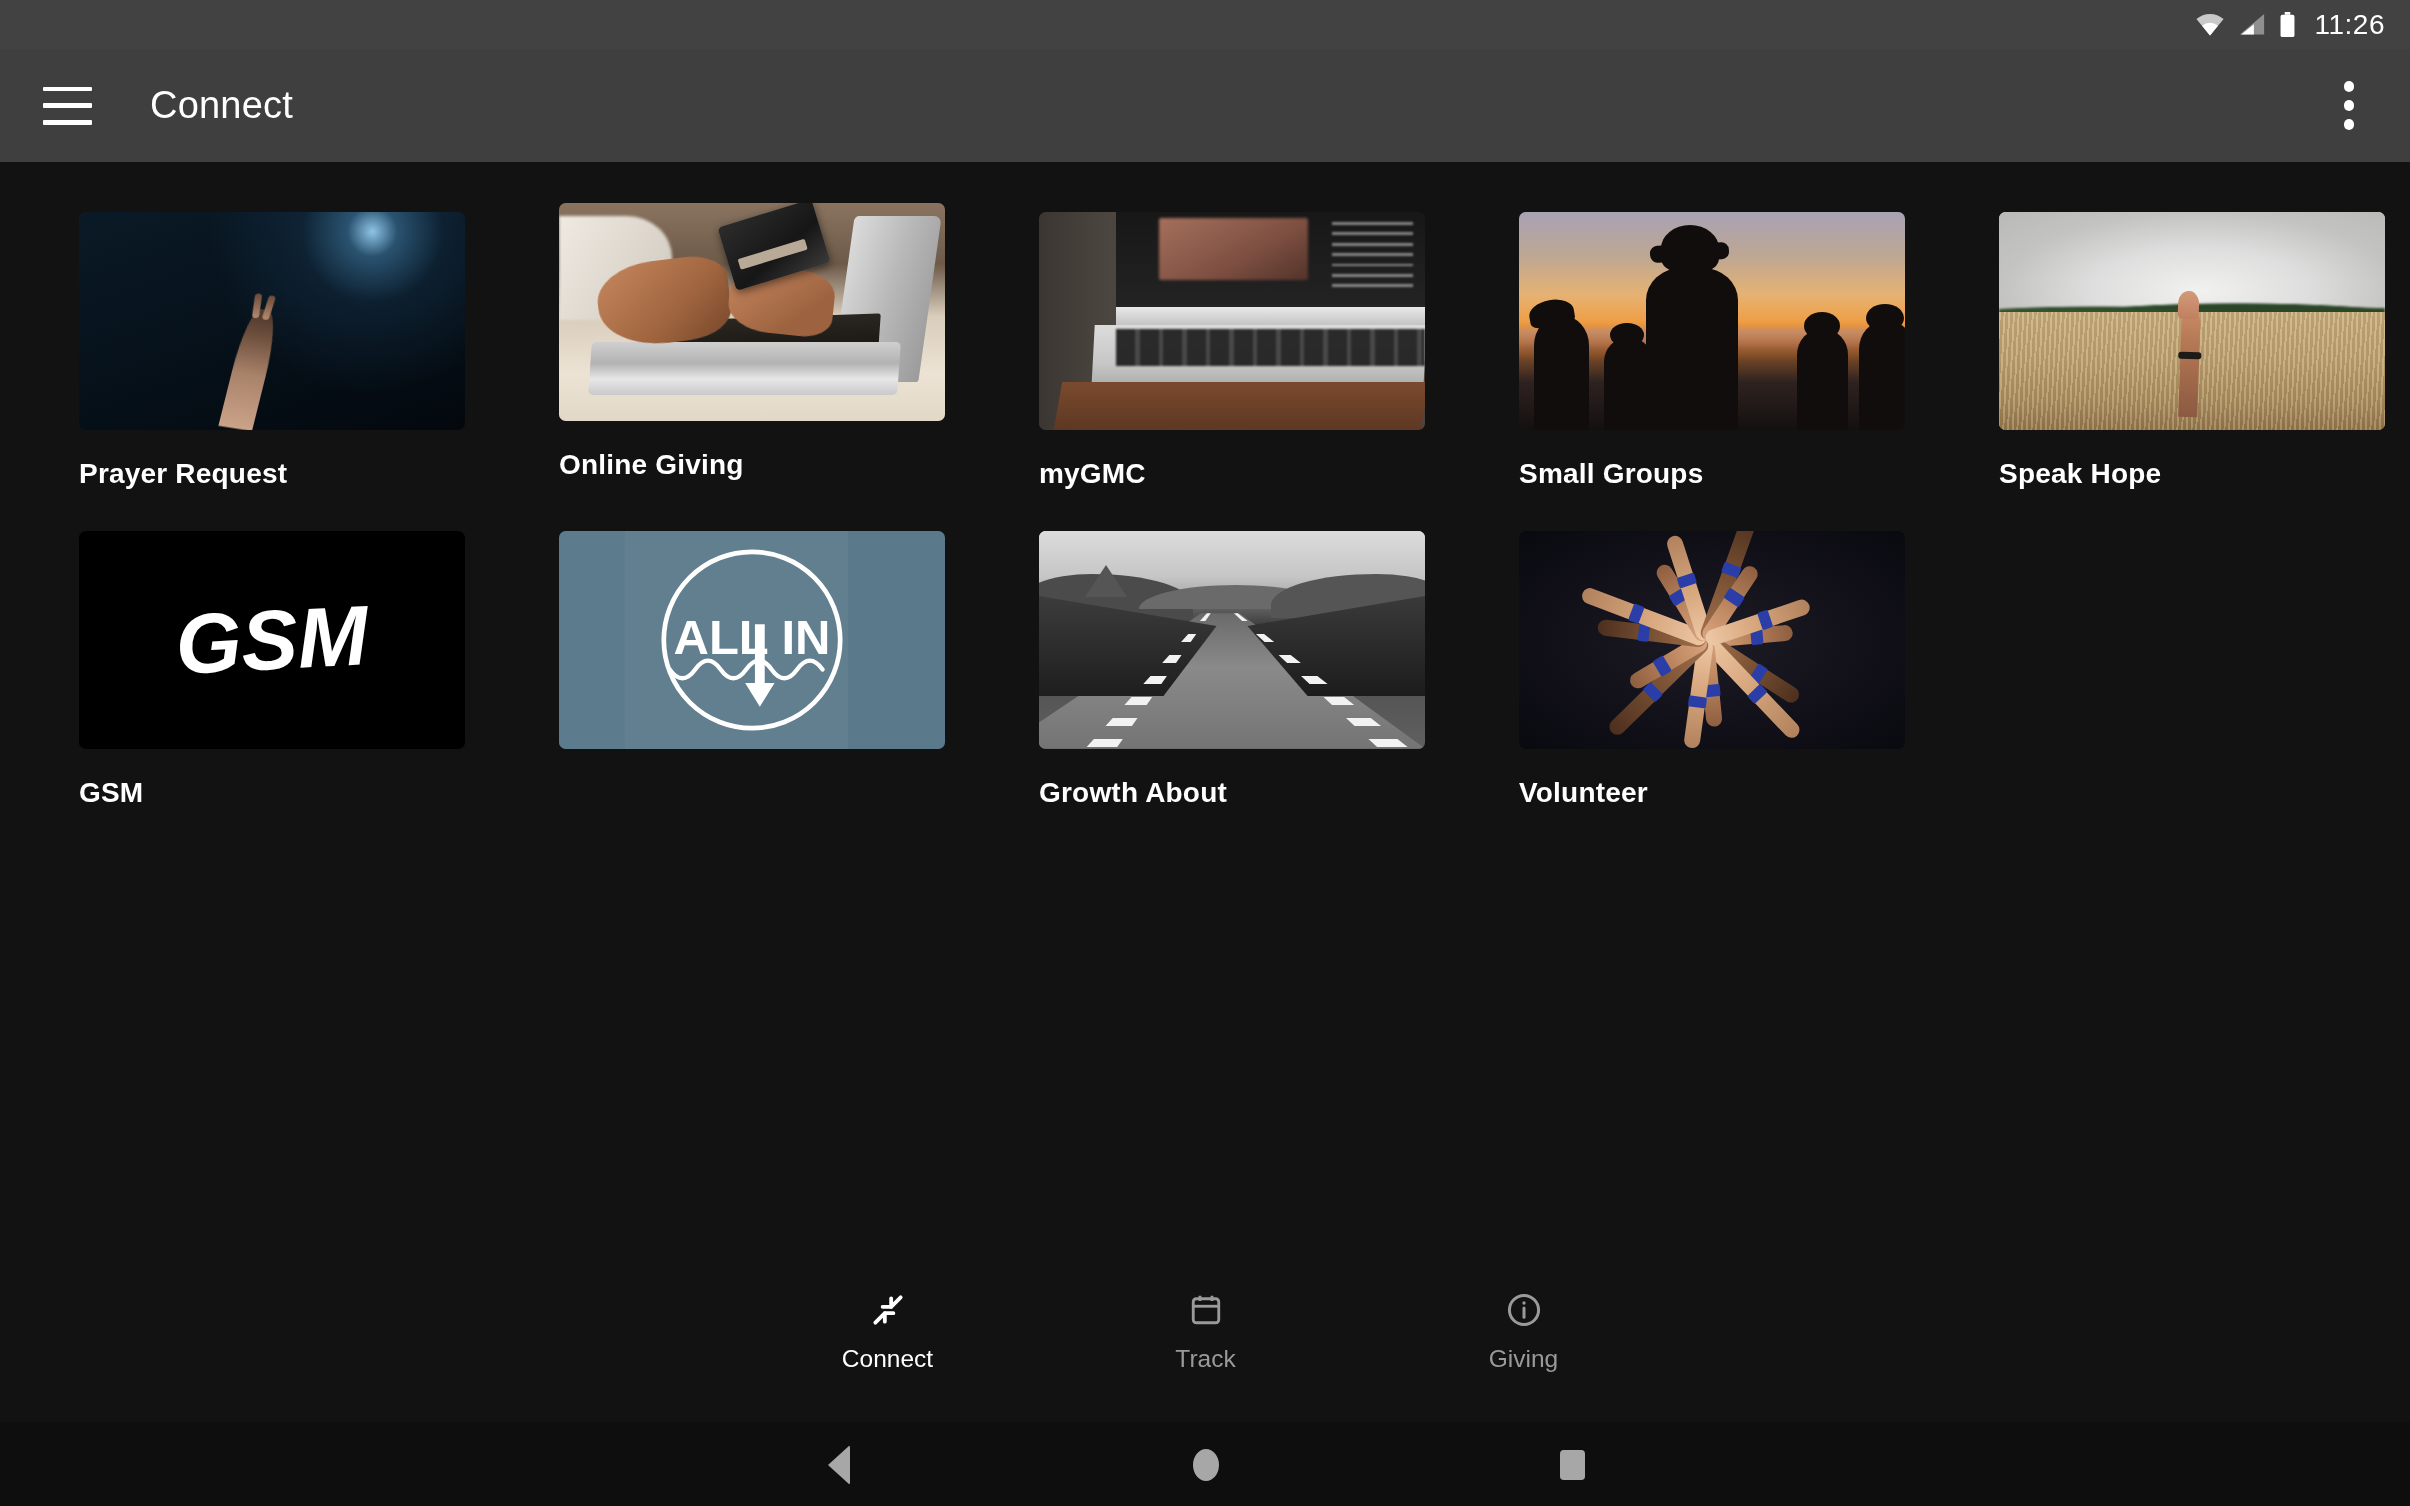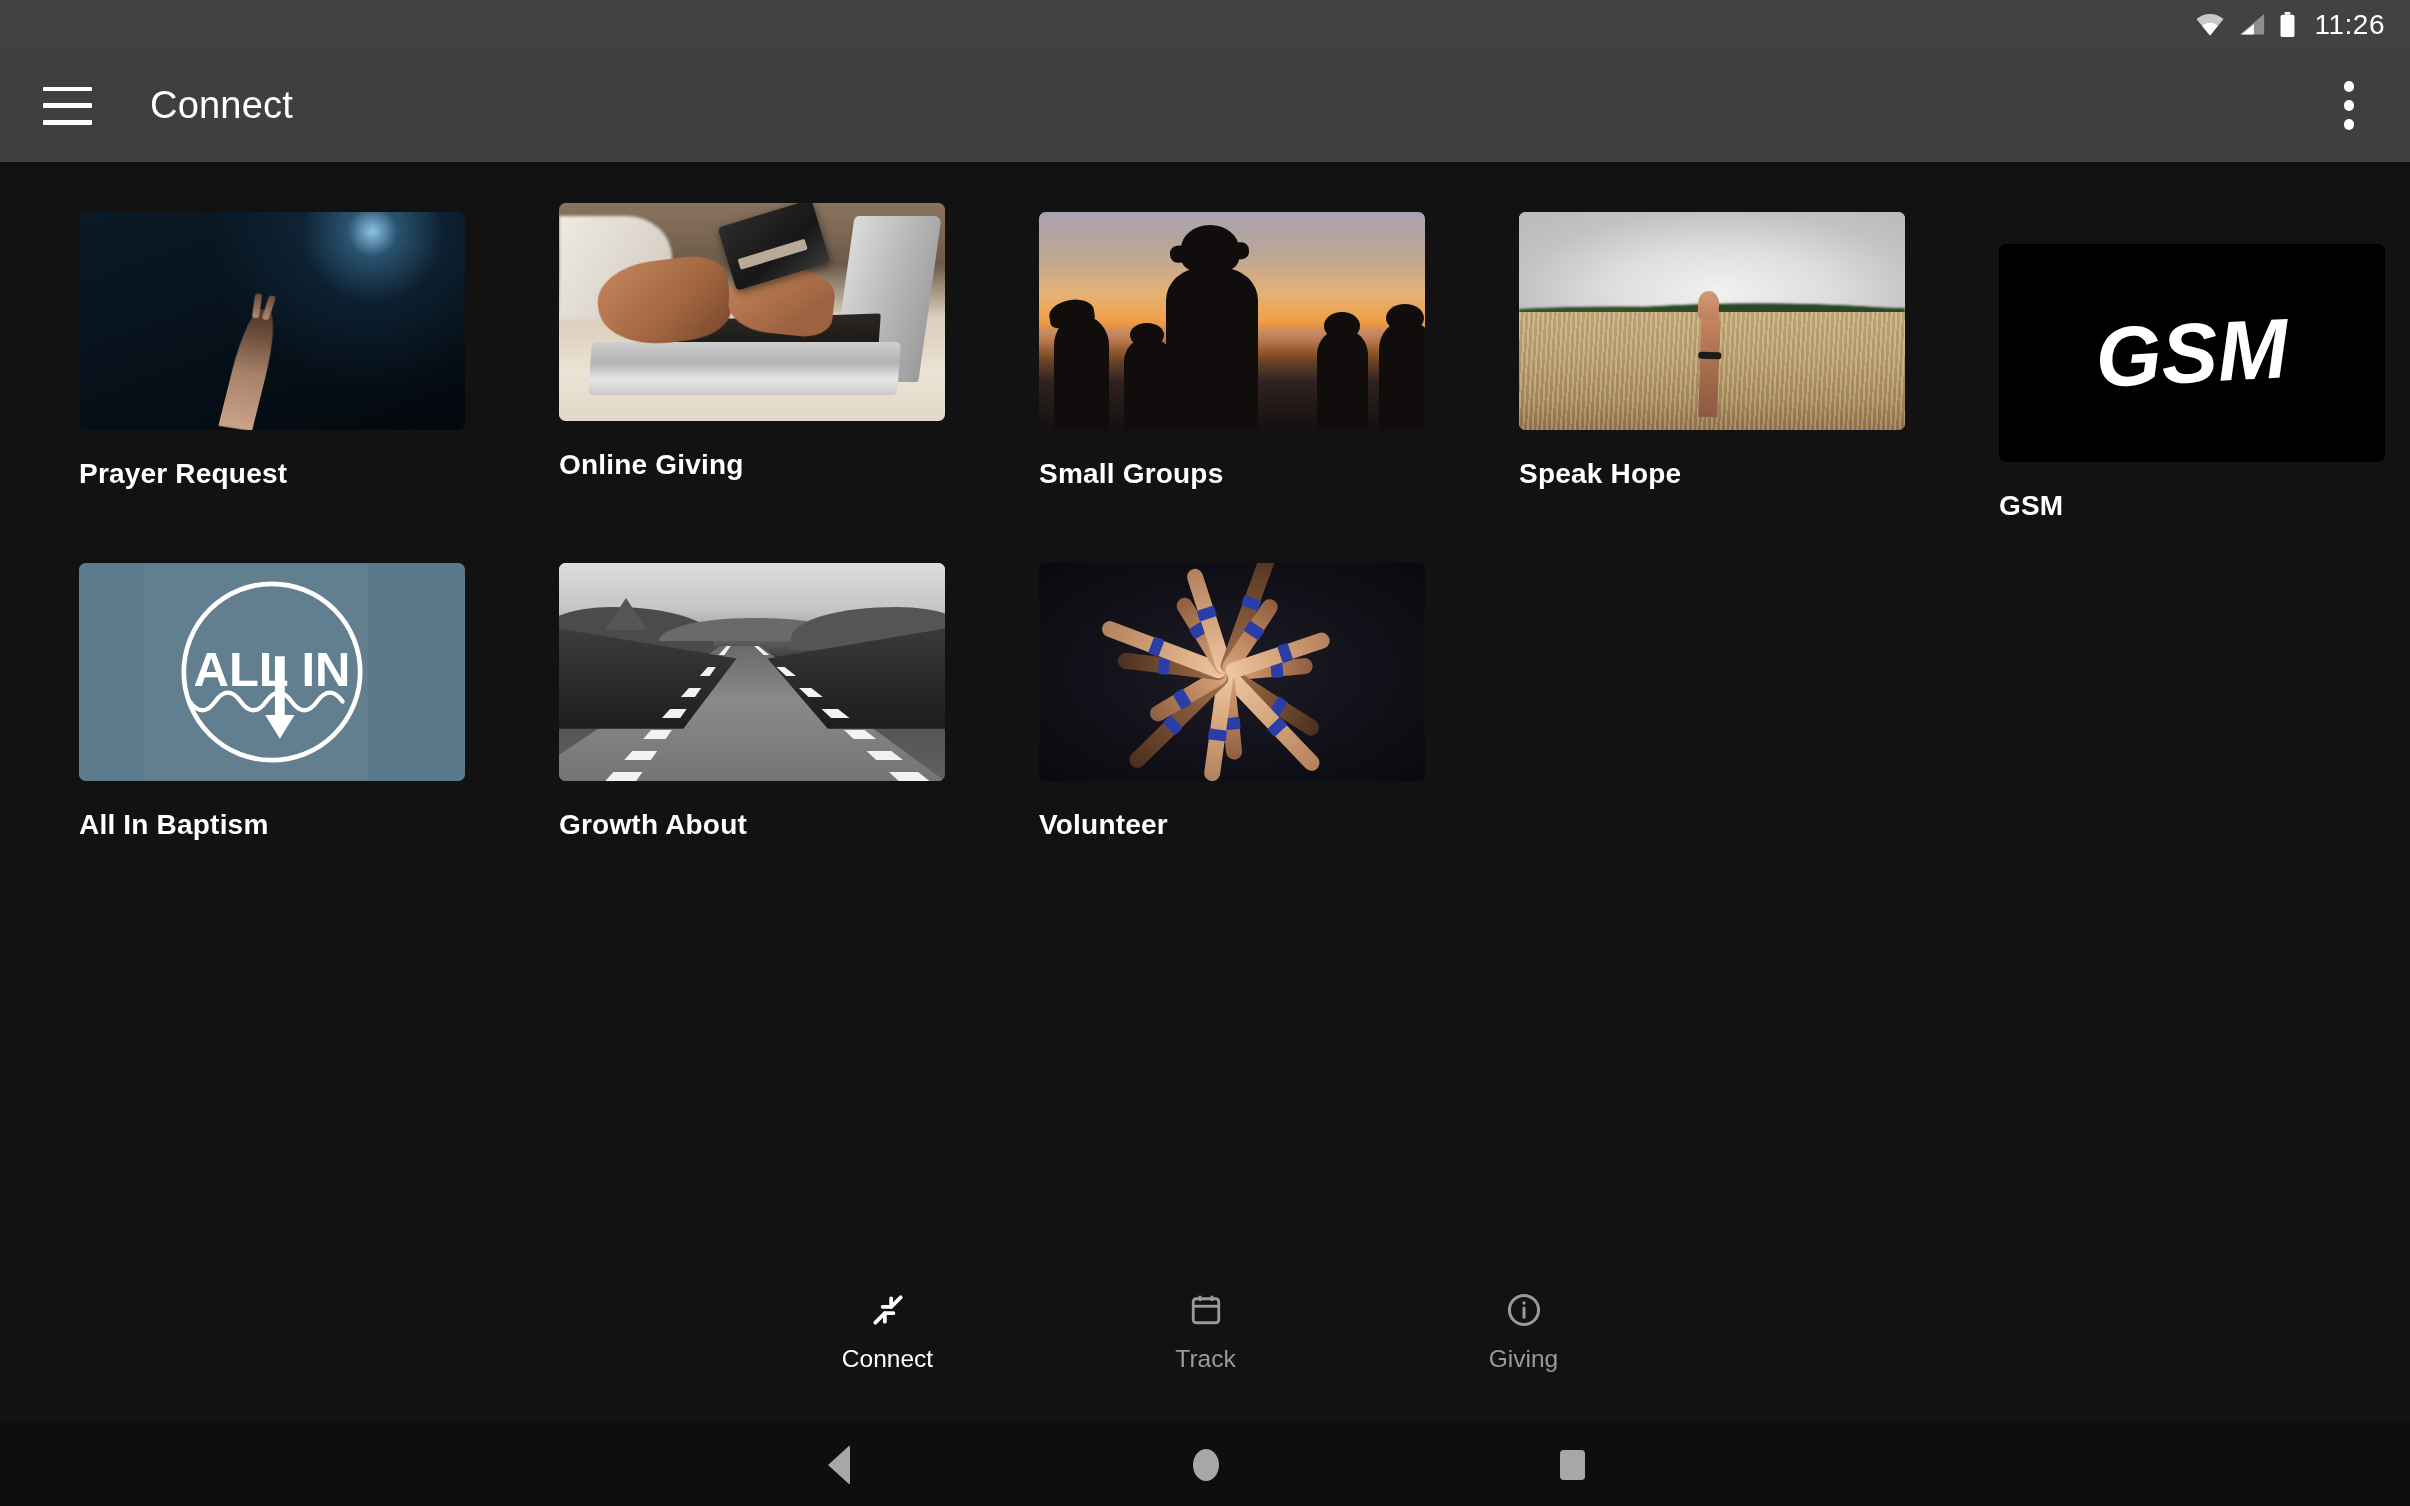--- a/index.html
+++ b/index.html
@@ -376,20 +376,32 @@
           <div class="give-keys"></div>
           <div class="give-base"></div>
           <div class="give-hand1"></div>
           <div class="give-hand2"></div>
           <div class="give-card"></div>
         </div>
       </div>
       <div class="tile-label">Online Giving</div>
     </div>
 
+    <div class="tile col-a">
+      <div class="tile-img">
+        <div class="art art-mygmc">
+          <div class="gmc-screen"></div>
+          <div class="gmc-bezel"></div>
+          <div class="gmc-body"></div>
+          <div class="gmc-kb"></div>
+          <div class="gmc-desk"></div>
+        </div>
+      </div>
+      <div class="tile-label">myGMC</div>
+    </div>
 
     <div class="tile col-c">
       <div class="tile-img">
         <div class="art art-small">
           <div class="sg-horizon"></div>
           <div class="sg sg-1"></div>
           <div class="sg sg-2"></div>
           <div class="sg sg-3"></div>
           <div class="sg sg-4"></div>
           <div class="sg sg-5"></div>
@@ -426,21 +438,20 @@
         <div class="art art-allin">
           <svg width="196" height="196" viewBox="0 0 100 100">
             <circle cx="50" cy="50" r="45" fill="none" stroke="#ffffff" stroke-width="2.4"></circle>
             <text x="50" y="57" text-anchor="middle" font-family="'Liberation Sans', sans-serif" font-size="25" font-weight="bold" fill="#ffffff">ALL IN</text>
             <path d="M8 65 q6.5 9 13 0 q6.5 -9 13 0 q6.5 9 13 0 q6.5 -9 13 0 q6.5 9 13 0 q6.5 -9 13 0" fill="none" stroke="#ffffff" stroke-width="2.2" stroke-linecap="round"></path>
             <path d="M54 42 L54 76" stroke="#ffffff" stroke-width="5" stroke-linecap="butt"></path>
             <path d="M46.5 72 L54 84 L61.5 72 Z" fill="#ffffff"></path>
           </svg>
         </div>
       </div>
-      <div class="tile-label">All In Baptism</div>
     </div>
 
     <div class="tile col-a row2">
       <div class="tile-img">
         <div class="art art-growth">
           <div class="gt-sky"></div>
           <div class="gt-hillL"></div>
           <div class="gt-peak"></div>
           <div class="gt-hillM"></div>
           <div class="gt-hillR"></div>

